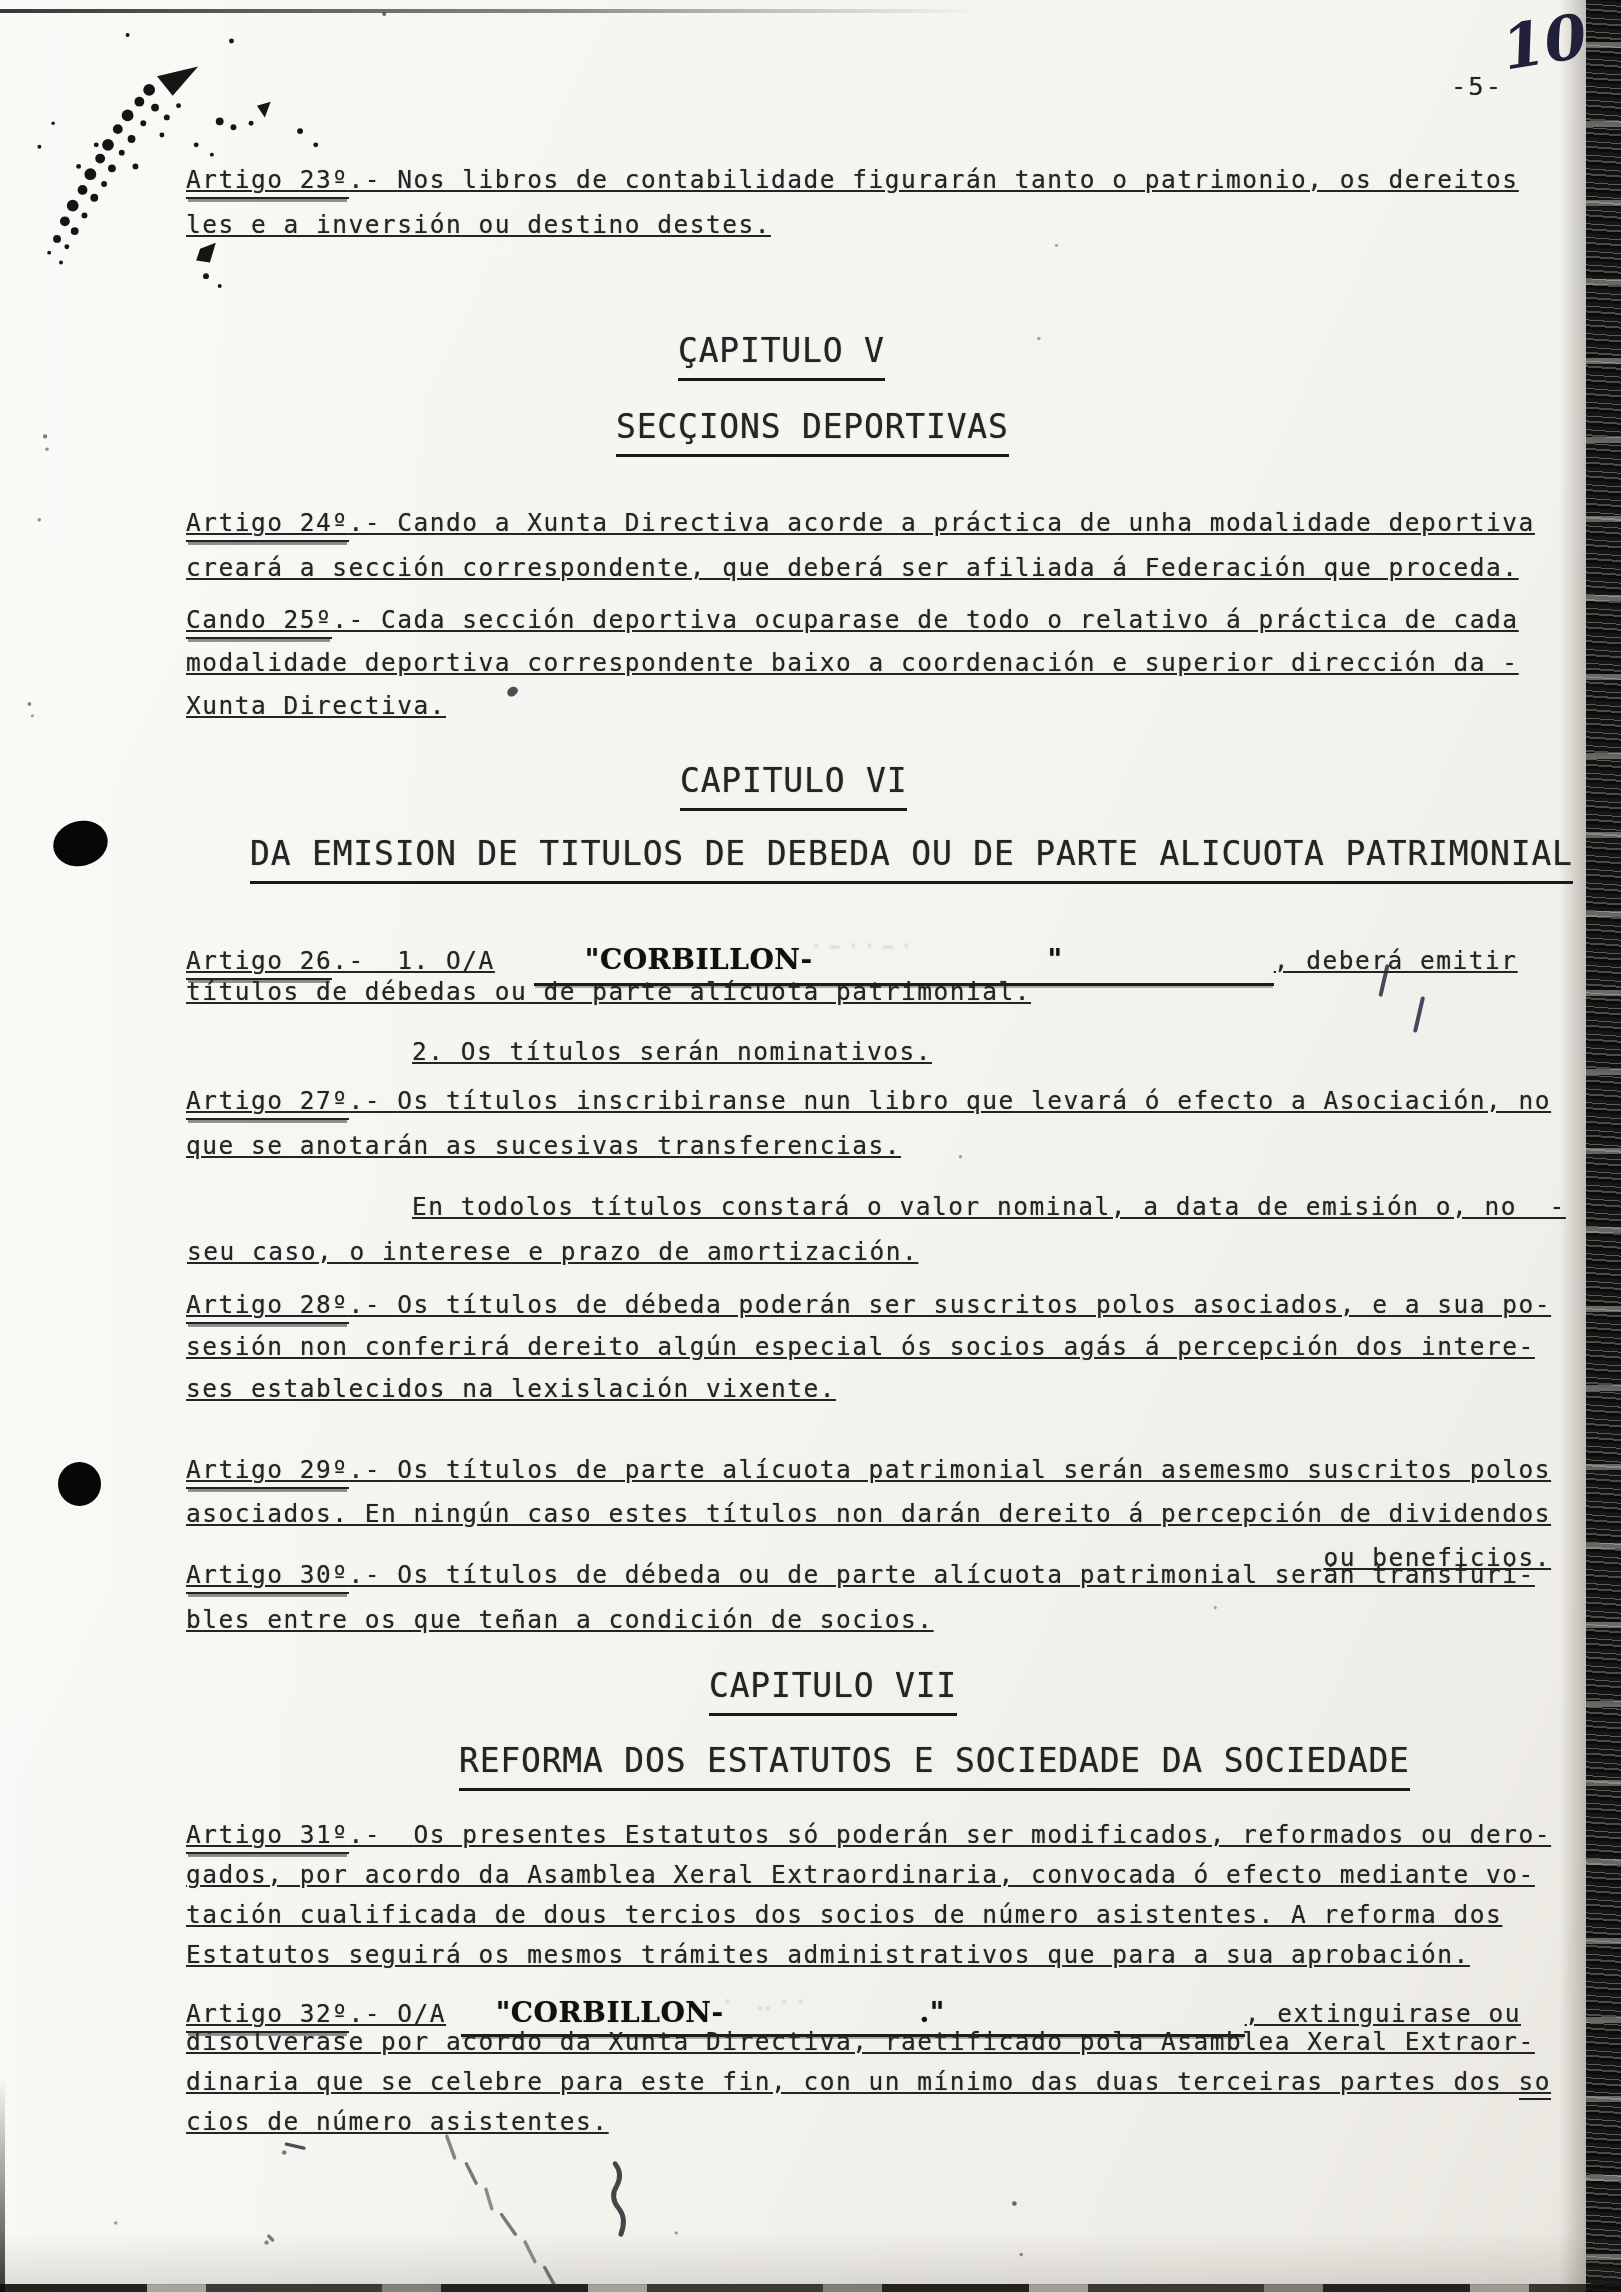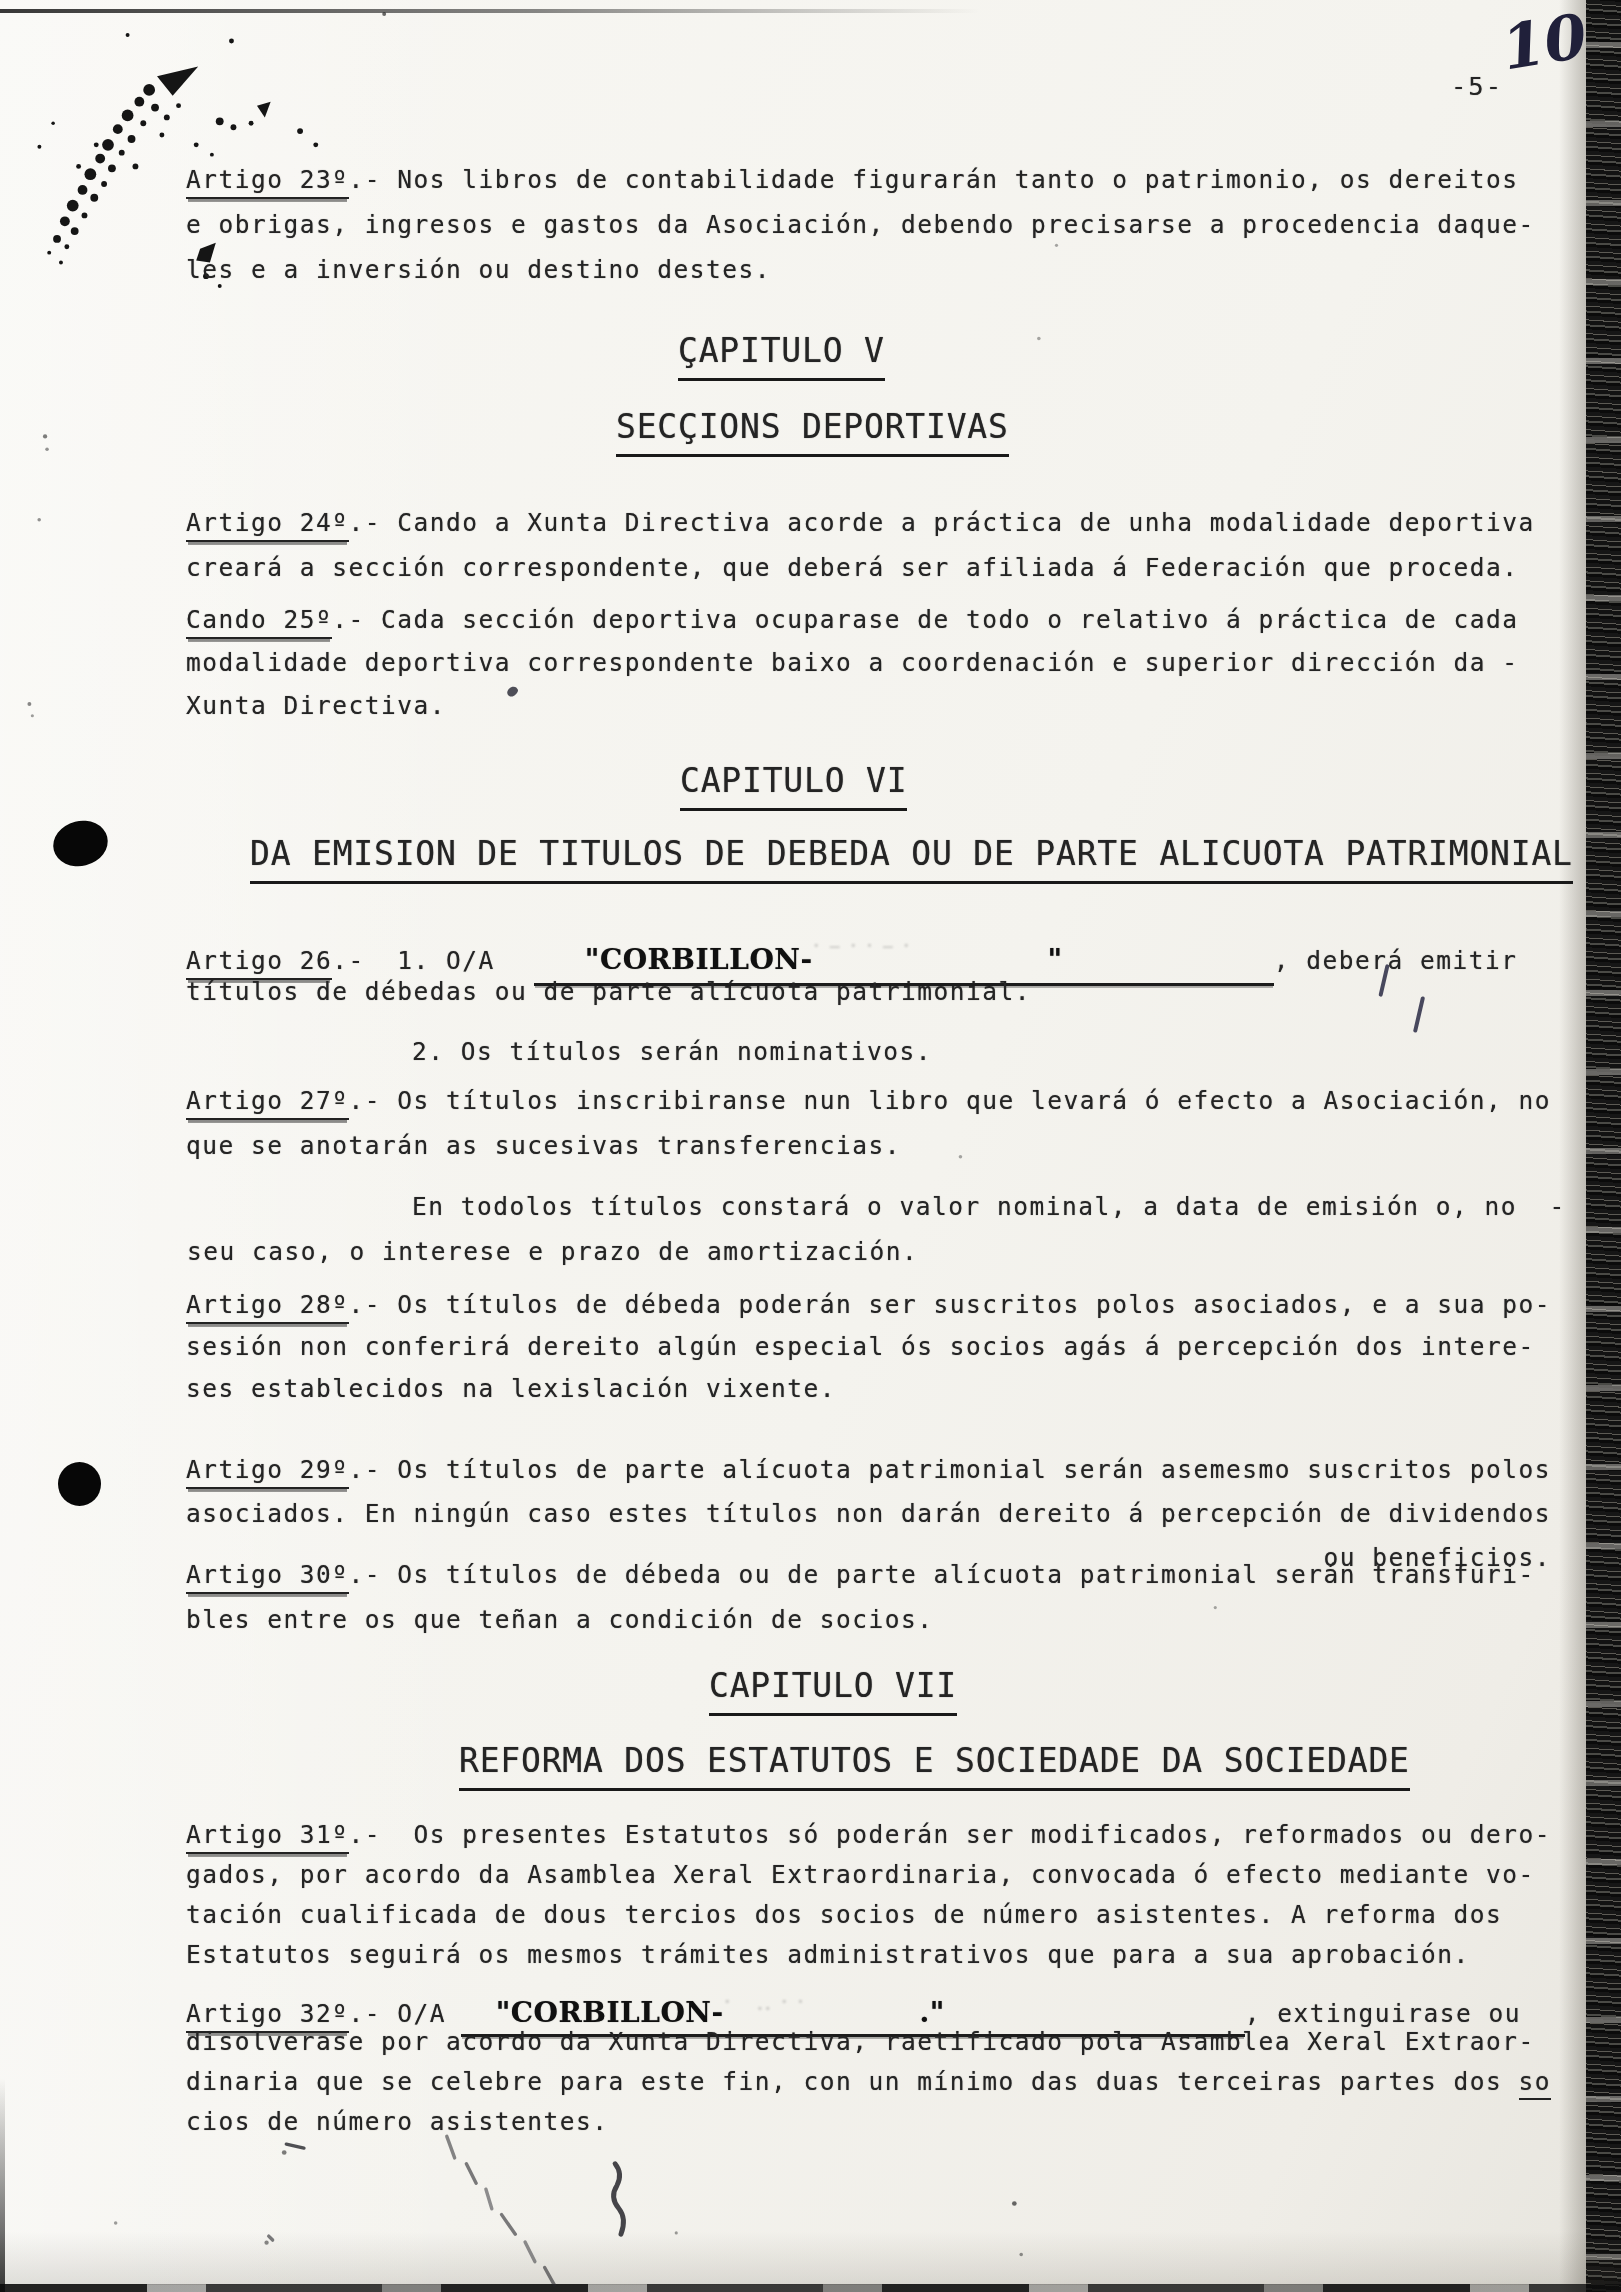--- a/index.html
+++ b/index.html
@@ -4,21 +4,21 @@
 <style>
   html,body { margin:0; padding:0; background:#6e6a63; }
   .page {
     position:relative; width:1621px; height:2293px; overflow:hidden;
     background:
       linear-gradient(90deg, rgba(255,255,255,.35) 0%, rgba(255,255,255,0) 30%),
       linear-gradient(115deg, #f8f7f3 0%, #f4f3ee 55%, #efede7 85%, #e7e5de 100%);
     font-family:"DejaVu Sans Mono","Liberation Mono",monospace;
     color:#242424;
   }
-  .para { position:absolute; left:186px; }
+  .para { position:absolute; left:186px;text-decoration:underline; }
   .line { white-space:pre; font-size:24.5px; letter-spacing:1.5px;
           line-height:var(--lh,45px); height:var(--lh,45px);
           text-shadow:0 0 1px rgba(36,36,36,.55); }
   .lbl  { border-bottom:2.9px solid #222; box-shadow:0 4.9px 0 -2px rgba(32,32,32,.5);
           padding-bottom:2.9px; }
   .h    { position:absolute; white-space:pre; font-size:33px; letter-spacing:0.8px;
           border-bottom:3.9px solid #191919; padding-bottom:7.8px;
           text-shadow:0 0 1px rgba(25,25,25,.6); }
   .blank{ display:inline-block; border-bottom:3.9px solid #1c1c1c;
           box-shadow:0 2.9px 0 -1px rgba(28,28,28,.35); vertical-align:baseline; }
@@ -137,21 +137,20 @@
   </svg>
 
   <div class="pageno">-5-</div>
   <div class="hw" id="hw10">10</div>
   <div class="slash" style="left:1382px; top:964px; height:33px;"></div>
   <div class="slash" style="left:1417px; top:996px; height:37px;"></div>
   <div class="pendot" style="left:508px; top:686px;"></div>
 
   <div class="para" style="top:157px;">
     <div class="line"><span class="lbl">Artigo 23º</span><span>.- </span><span>Nos libros de contabilidade figurarán tanto o patrimonio, os dereitos</span></div>
-    <div class="line">e obrigas, ingresos e gastos da Asociación, debendo precisarse a procedencia daque-</div>
     <div class="line">les e a inversión ou destino destes.</div>
   </div>
 
   <div class="h" style="left:678px; top:331px;">ÇAPITULO V</div>
   <div class="h" style="left:616px; top:407px;">SECÇIONS DEPORTIVAS</div>
 
   <div class="para" style="top:500px;">
     <div class="line"><span class="lbl">Artigo 24º</span><span>.- </span><span>Cando a Xunta Directiva acorde a práctica de unha modalidade deportiva</span></div>
     <div class="line">creará a sección correspondente, que deberá ser afiliada á Federación que proceda.</div>
   </div>

